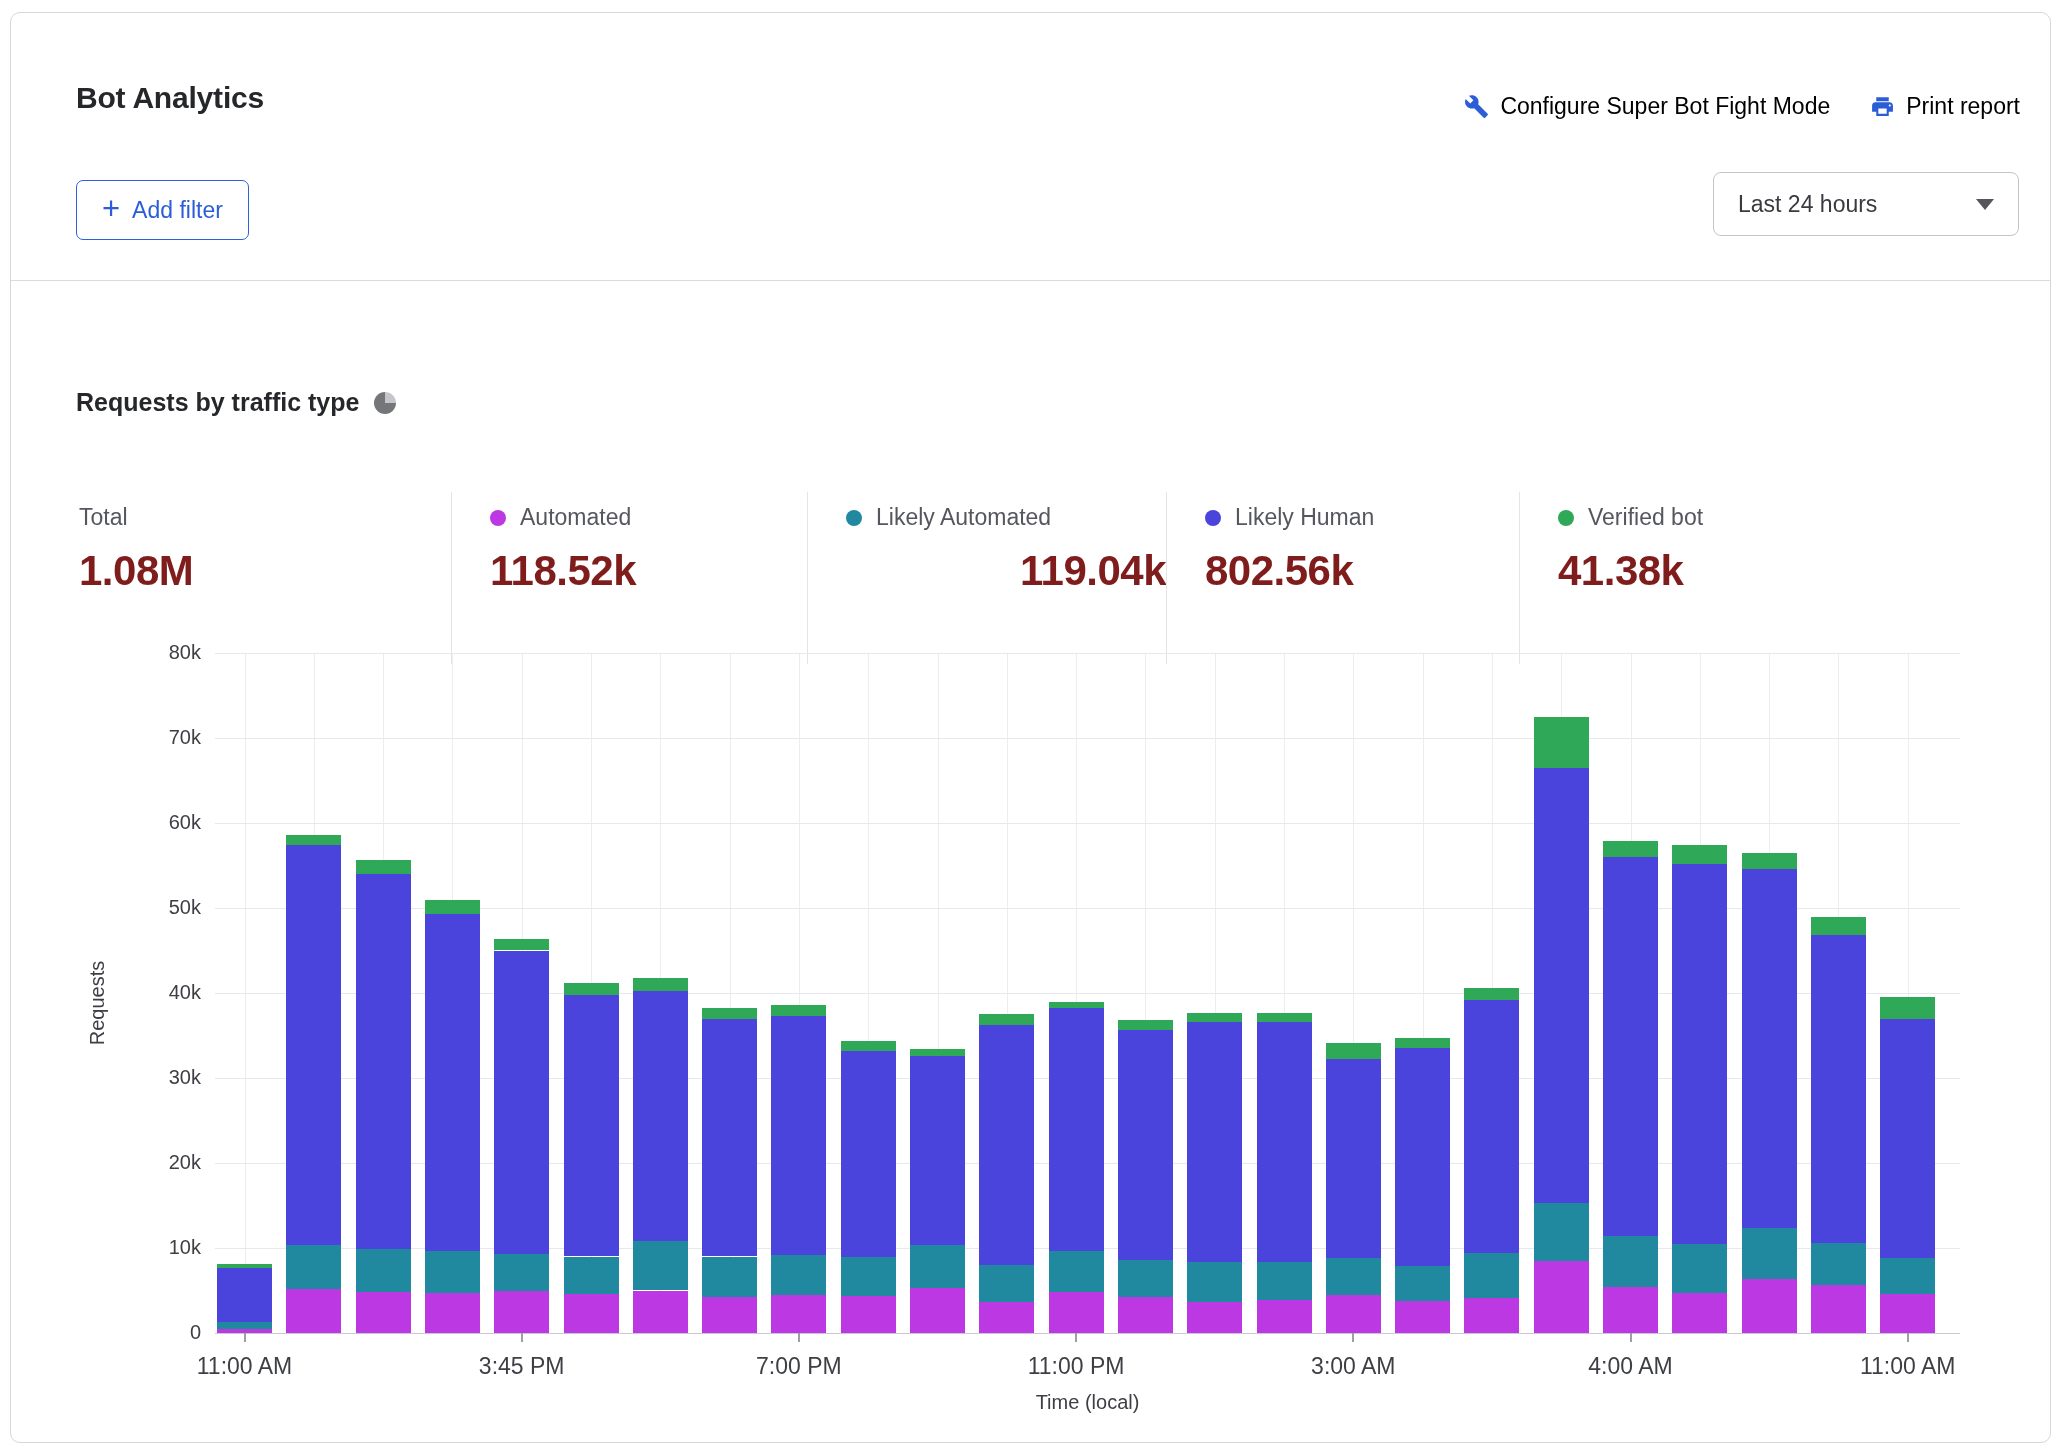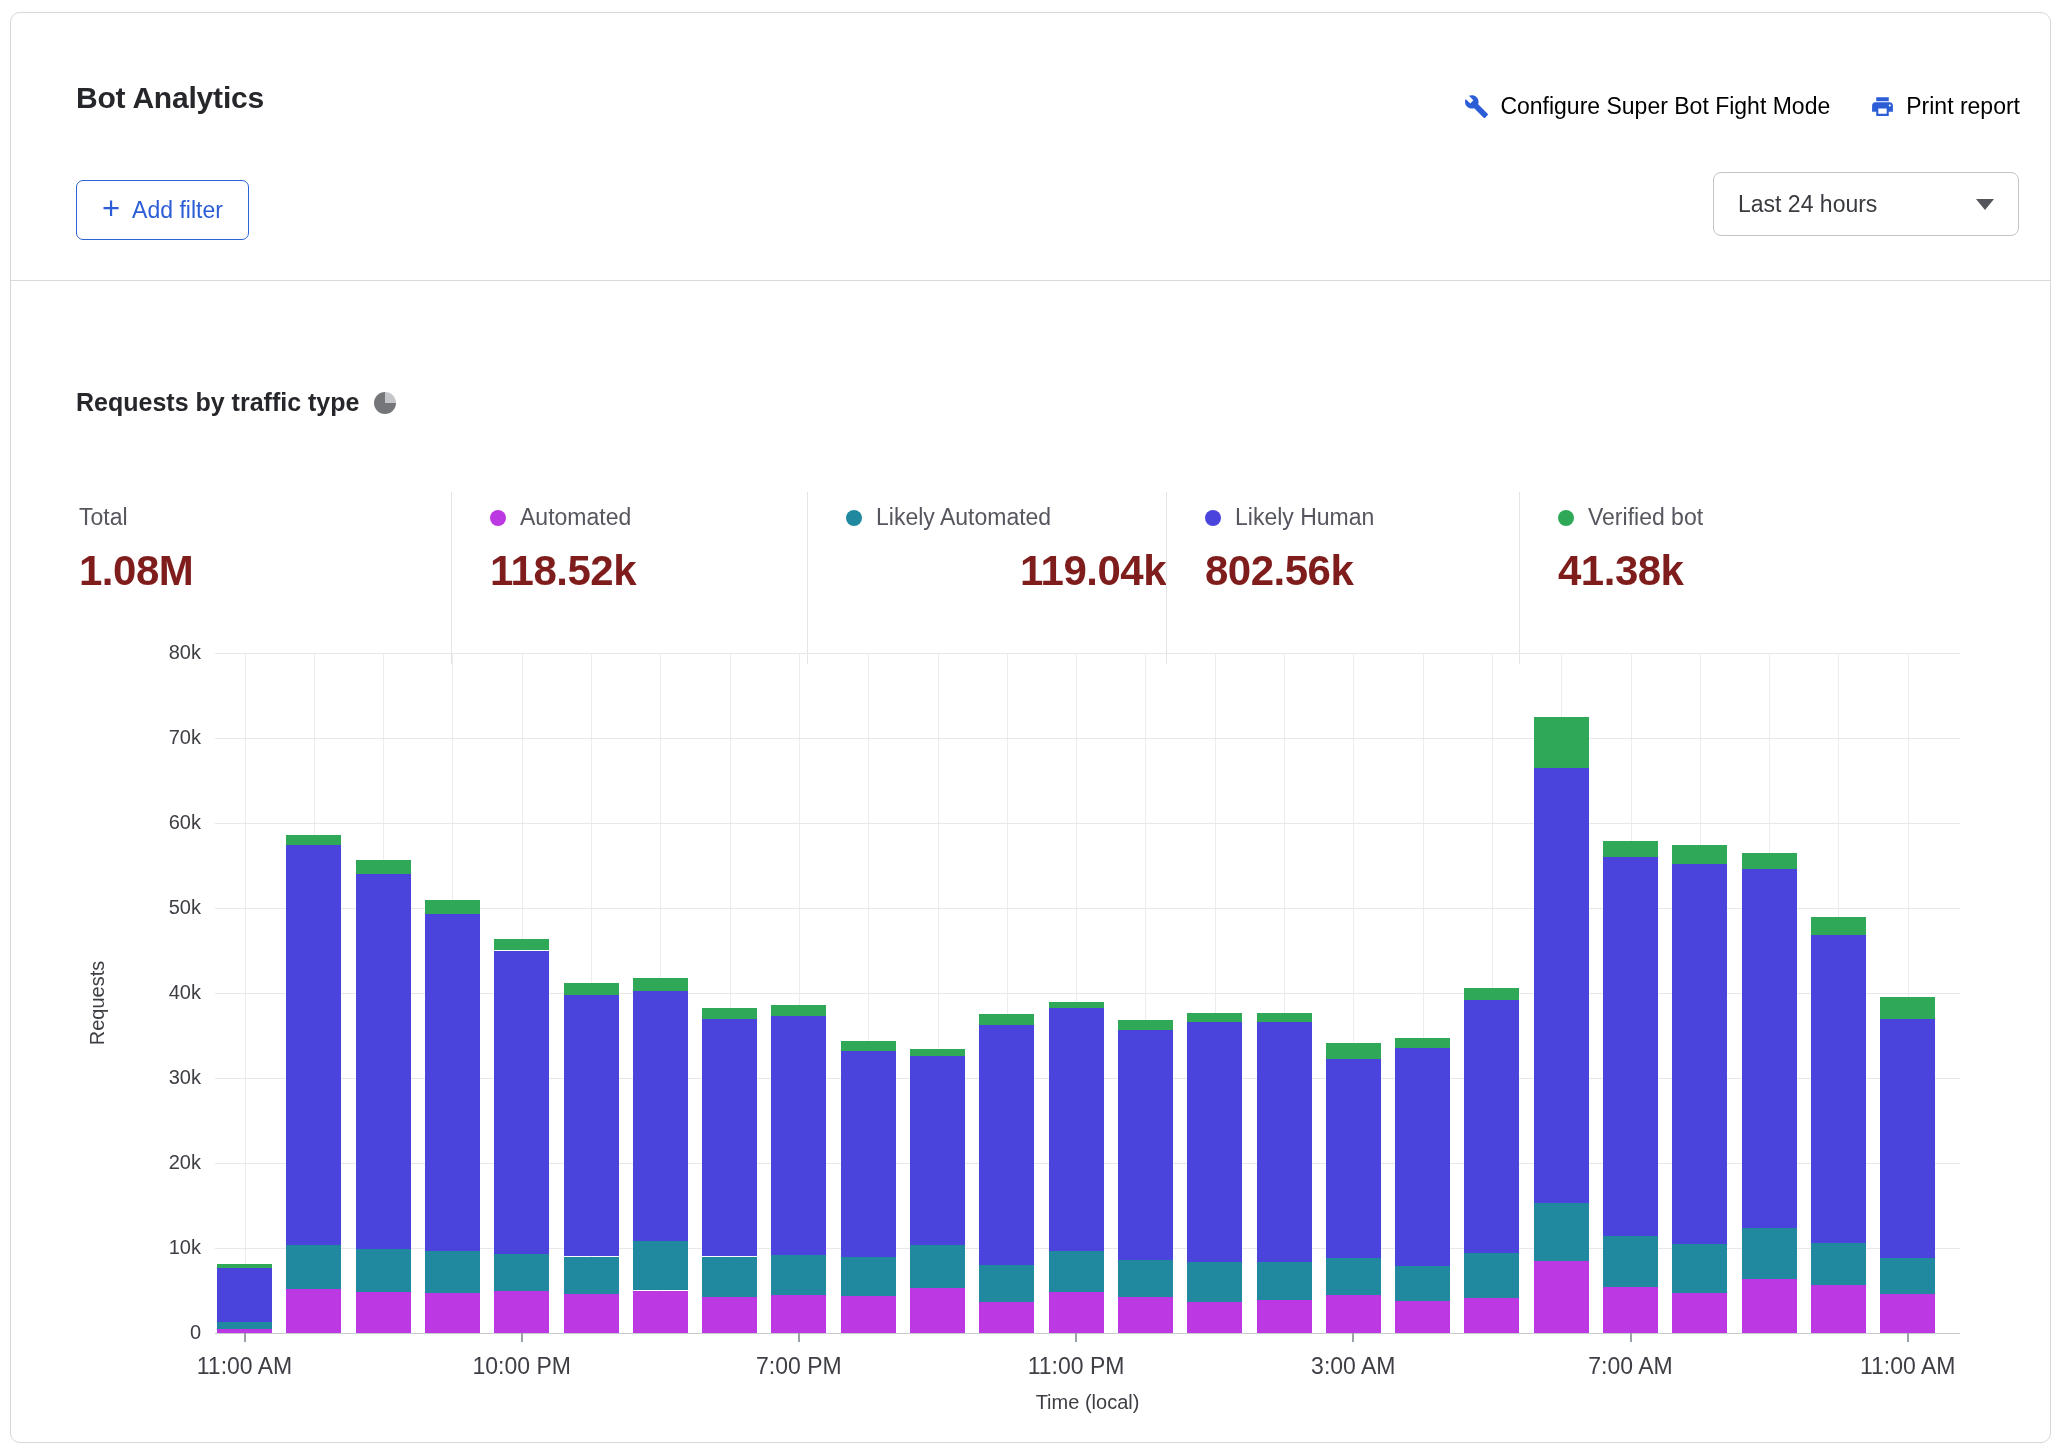--- a/index.html
+++ b/index.html
@@ -287,26 +287,26 @@
       <div class="bar-seg" style="left: 1799.9px; width: 55px; top: 1229.9px; height: 42.5px; background: rgb(32, 137, 160);"></div>
       <div class="bar-seg" style="left: 1799.9px; width: 55px; top: 922.2px; height: 307.7px; background: rgb(75, 68, 220);"></div>
       <div class="bar-seg" style="left: 1799.9px; width: 55px; top: 903.5px; height: 18.7px; background: rgb(47, 169, 88);"></div>
       <div class="bar-seg" style="left: 1869.2px; width: 55px; top: 1280.9px; height: 39.1px; background: rgb(187, 56, 226);"></div>
       <div class="bar-seg" style="left: 1869.2px; width: 55px; top: 1245.2px; height: 35.7px; background: rgb(32, 137, 160);"></div>
       <div class="bar-seg" style="left: 1869.2px; width: 55px; top: 1006.35px; height: 238.85px; background: rgb(75, 68, 220);"></div>
       <div class="bar-seg" style="left: 1869.2px; width: 55px; top: 984.25px; height: 22.1px; background: rgb(47, 169, 88);"></div>
       <div class="xtick-mark" style="left: 232.5px; top: 1320px;"></div>
       <div class="xtick-label" style="left: 133.5px; top: 1340px;">11:00 AM</div>
       <div class="xtick-mark" style="left: 509.7px; top: 1320px;"></div>
-      <div class="xtick-label" style="left: 410.7px; top: 1340px;">10:00 PM</div>
+      <div class="xtick-label" style="left: 410.7px; top: 1340px;">3:45 PM</div>
       <div class="xtick-mark" style="left: 786.9px; top: 1320px;"></div>
       <div class="xtick-label" style="left: 687.9px; top: 1340px;">7:00 PM</div>
       <div class="xtick-mark" style="left: 1064.1px; top: 1320px;"></div>
       <div class="xtick-label" style="left: 965.1px; top: 1340px;">11:00 PM</div>
       <div class="xtick-mark" style="left: 1341.3px; top: 1320px;"></div>
       <div class="xtick-label" style="left: 1242.3px; top: 1340px;">3:00 AM</div>
       <div class="xtick-mark" style="left: 1618.5px; top: 1320px;"></div>
-      <div class="xtick-label" style="left: 1519.5px; top: 1340px;">7:00 AM</div>
+      <div class="xtick-label" style="left: 1519.5px; top: 1340px;">4:00 AM</div>
       <div class="xtick-mark" style="left: 1895.7px; top: 1320px;"></div>
       <div class="xtick-label" style="left: 1796.7px; top: 1340px;">11:00 AM</div>
     </div>
 
 </div>
 
 </body></html>

